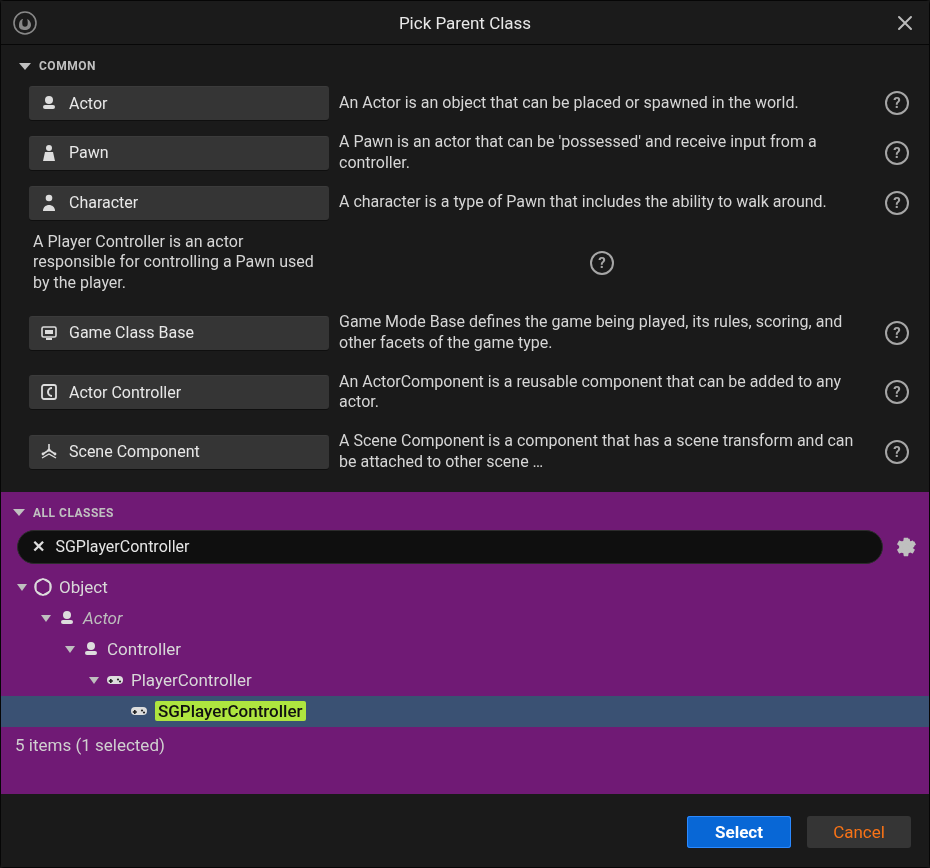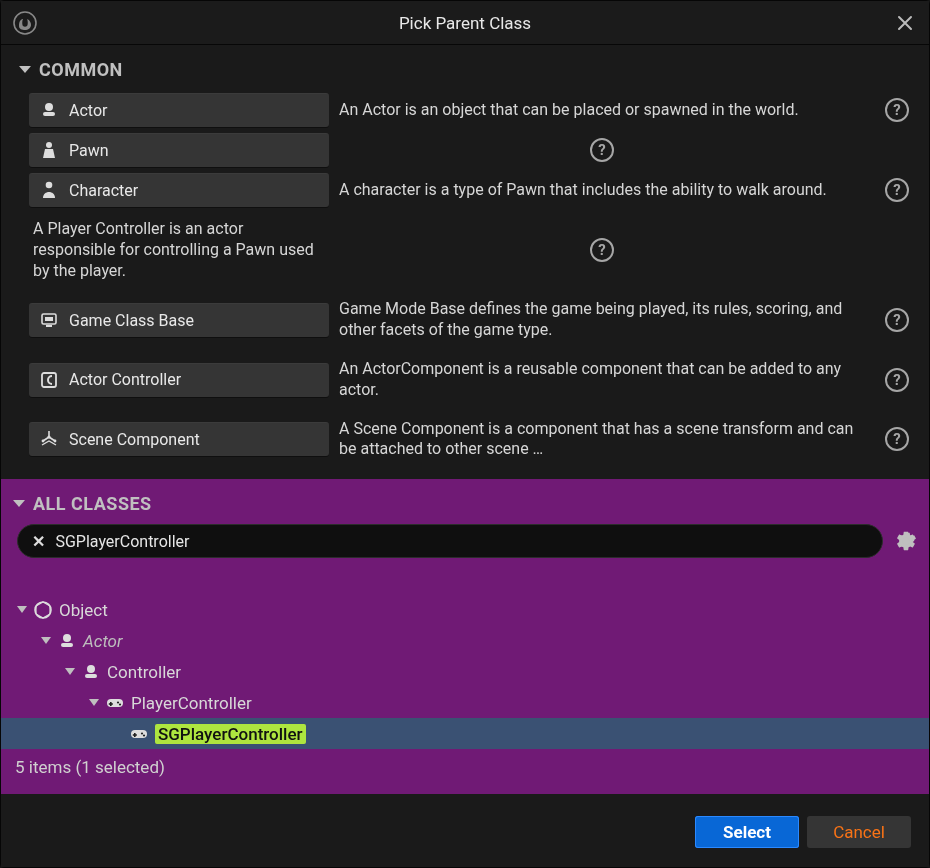--- a/index.html
+++ b/index.html
@@ -33,21 +33,21 @@
   .body {
     flex: 1 1 auto; display: flex; flex-direction: column;
     background: #1a1a1a;
     overflow: hidden;
   }
 
   .section-common { padding: 0 6px 10px 6px; }
   .section-header {
     display: flex; align-items: center; gap: 8px;
     padding: 14px 12px 10px 12px;
-    color: #c0c0c0; font-size: 18px; font-weight: 700; letter-spacing: 0.5px;
+    color: #c0c0c0; font-size: 12px; font-weight: 700; letter-spacing: 0.5px;
     cursor: pointer;
   }
   .section-header .triangle {
     width: 0; height: 0;
     border-left: 6px solid transparent;
     border-right: 6px solid transparent;
     border-top: 7px solid #c0c0c0;
   }
 
   .common-row {
@@ -111,21 +111,21 @@
   .tree-row.italic .tlabel { font-style: italic; color:#bdbdbd; }
   .tree-row.selected { background:#3a5173; }
   .tree-row.selected .tlabel {
     background:#aee53f; color:#111; padding:0 3px; border-radius:2px; font-weight:500;
   }
 
   .status-bar {
     padding: 4px 14px 8px 14px; color:#d0d0d0; font-size:17px;
   }
   .footer {
-    display:flex; justify-content:flex-end; gap:8px;
+    display:flex; justify-content:flex-end; gap:16px;
     padding: 21px 18px 19px 18px;
     background:#1a1a1a;
     border-top: 1px solid transparent;
   }
   .btn {
     min-width:104px; height:32px; border-radius:3px;
     display:flex; align-items:center; justify-content:center;
     font-size:17px; cursor:pointer;
   }
   .btn-primary { background:#0867d6; color:#fff; font-weight:700; box-shadow: inset 0 0 0 1px #2b89ff; }
@@ -178,20 +178,21 @@
           <div class="common-row">
             <div class="class-btn">
               <span class="icon">
                 <svg viewBox="0 0 20 20" width="20" height="20">
                   <circle cx="10" cy="5" r="3" fill="#ddd"></circle>
                   <path d="M6 9h8l2 9H4z" fill="#ddd"></path>
                 </svg>
               </span>
               <span>Pawn</span>
             </div>
+            <div class="class-desc">A Pawn is an actor that can be 'possessed' and receive input from a controller.</div>
             <div class="help-circle">?</div>
           </div>
           <div class="common-row">
             <div class="class-btn">
               <span class="icon">
                 <svg viewBox="0 0 20 20" width="20" height="20">
                   <circle cx="10" cy="5" r="3.3" fill="#ddd"></circle>
                   <path d="M4 18c0-4 3-6 6-6s6 2 6 6z" fill="#ddd"></path>
                 </svg>
               </span>
@@ -264,21 +265,21 @@
         <span class="gear-btn">
           <svg viewBox="0 0 24 24" width="22" height="22">
               <path fill="#bfbfbf" d="M12 8a4 4 0 100 8 4 4 0 000-8zm9 4a7 7 0 00-.1-1.2l2-1.6-2-3.4-2.4 1a7 7 0 00-2-1.2L16 3h-4l-.5 2.6a7 7 0 00-2 1.2l-2.4-1-2 3.4 2 1.6A7 7 0 007 12c0 .4 0 .8.1 1.2l-2 1.6 2 3.4 2.4-1c.6.5 1.3.9 2 .1.2L8 21h0l.5-2.6"></path>
               <circle cx="12" cy="12" r="9" fill="none" stroke="#bfbfbf" stroke-width="0"></circle>
               <path fill="#bfbfbf" d="M19.4 13c.04-.33.07-.66.07-1s-.03-.67-.07-1l2.1-1.65c.19-.15.24-.42.12-.64l-2-3.46c-.12-.22-.39-.3-.61-.22l-2.49 1c-.52-.4-1.08-.73-1.69-.98l-.38-2.65C14.4 2.18 14.2 2 13.96 2h-4c-.24 0-.44.18-.47.4l-.38 2.65c-.61.25-1.17.59-1.69.98l-2.49-1c-.22-.09-.49 0-.61.22l-2 3.46c-.12.22-.07.49.12.64L4.54 11c-.04.33-.07.66-.07 1s.03.67.07 1l-2.1 1.65c-.19.15-.24.42-.12.64l2 3.46c.12.22.39.3.61.22l2.49-1c.52.4 1.08.73 1.69.98l.38 2.65c.03.22.23.4.47.4h4c.24 0 .44-.18.47-.4l.38-2.65c.61-.25 1.17-.59 1.69-.98l2.49 1c.22.09.49 0 .61-.22l2-3.46c.12-.22.07-.49-.12-.64L19.4 13zM12 15.5A3.5 3.5 0 1112 8.5a3.5 3.5 0 010 7z"></path>
             </svg>
         </span>
       </div>
 
       <div class="tree" id="tree">
-          <div class="tree-row" style="padding-left: 16px; margin-top: 28px;">
+          <div class="tree-row" style="padding-left: 16px;">
             <span class="triangle-s"></span>
             <span class="ticon">
               <svg viewBox="0 0 20 20" width="20" height="20">
                 <circle cx="10" cy="10" r="8" fill="none" stroke="#ddd" stroke-width="1.6"></circle>
                 <path d="M10 2l7 4v8l-7 4-7-4V6z" fill="none" stroke="#ddd" stroke-width="1.2"></path>
               </svg>
             </span>
             <span class="tlabel">Object</span>
           </div>
           <div class="tree-row italic" style="padding-left: 40px;">

